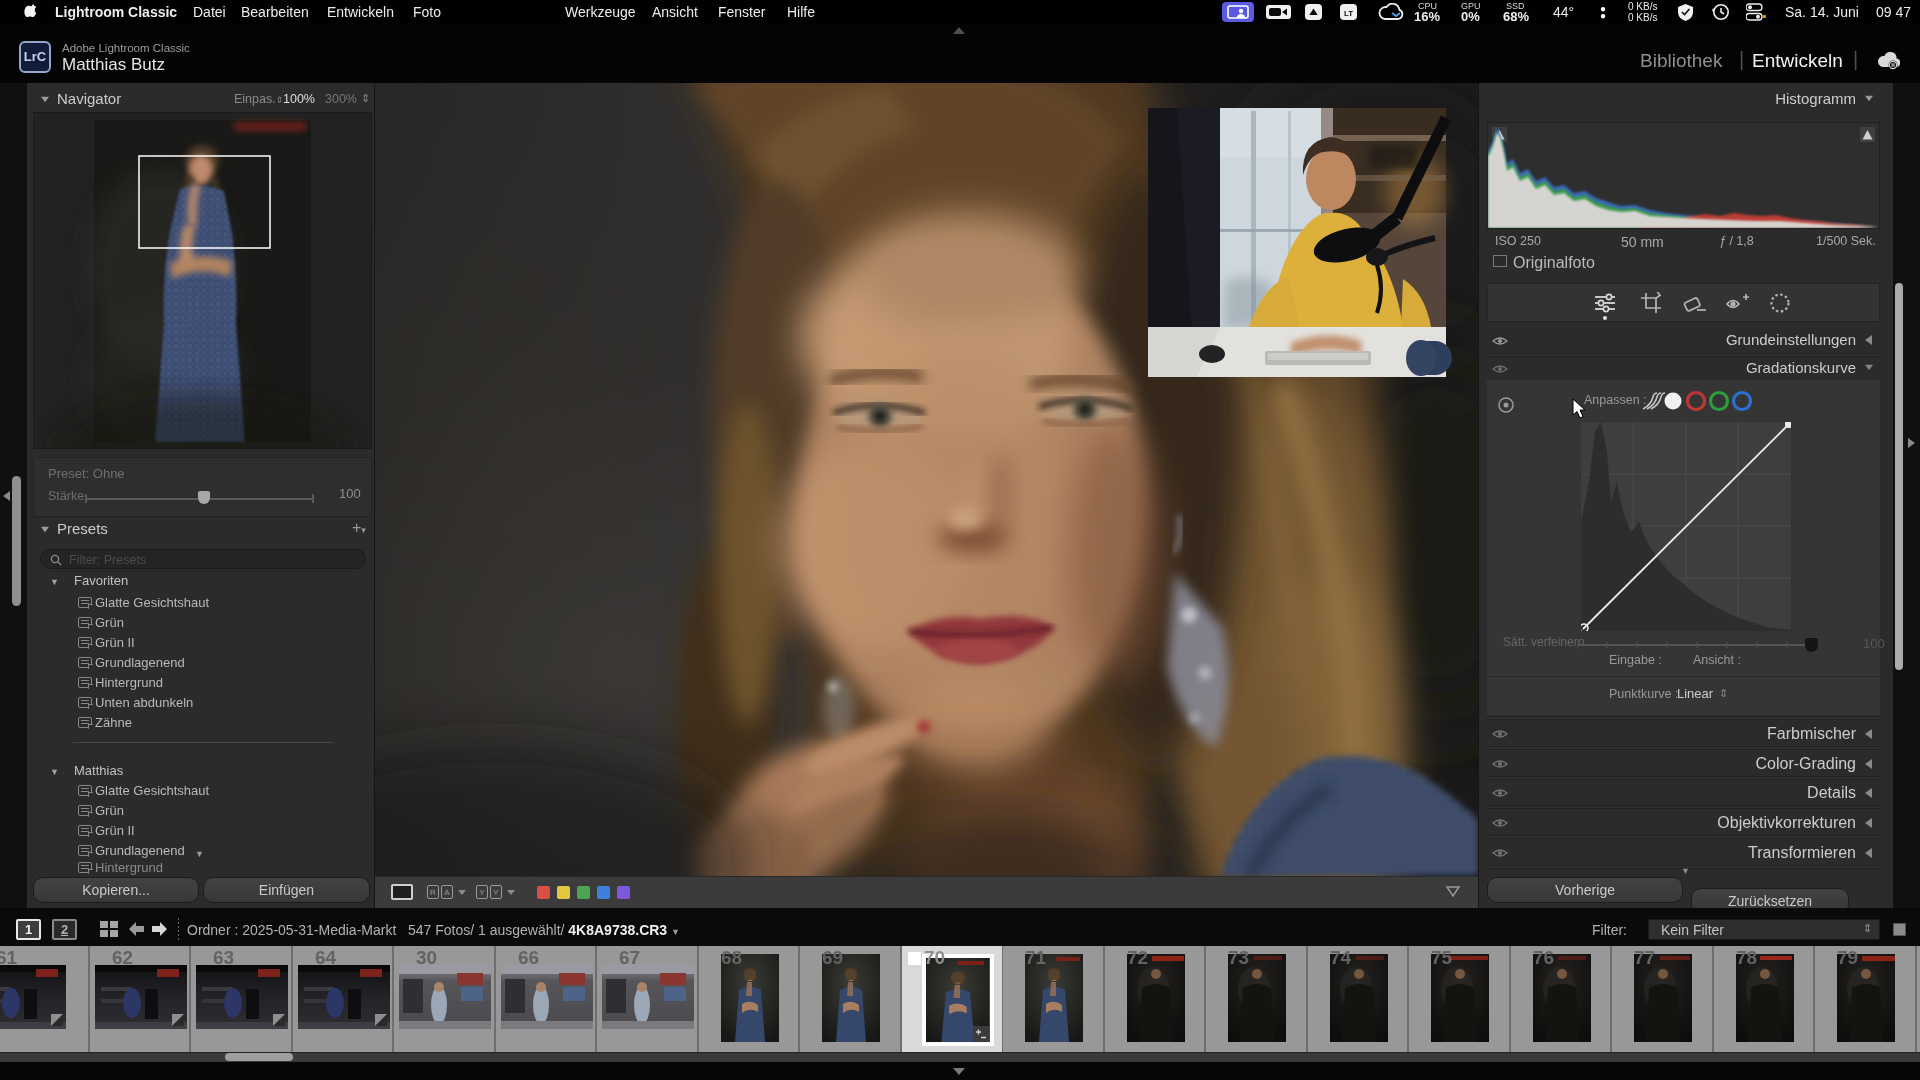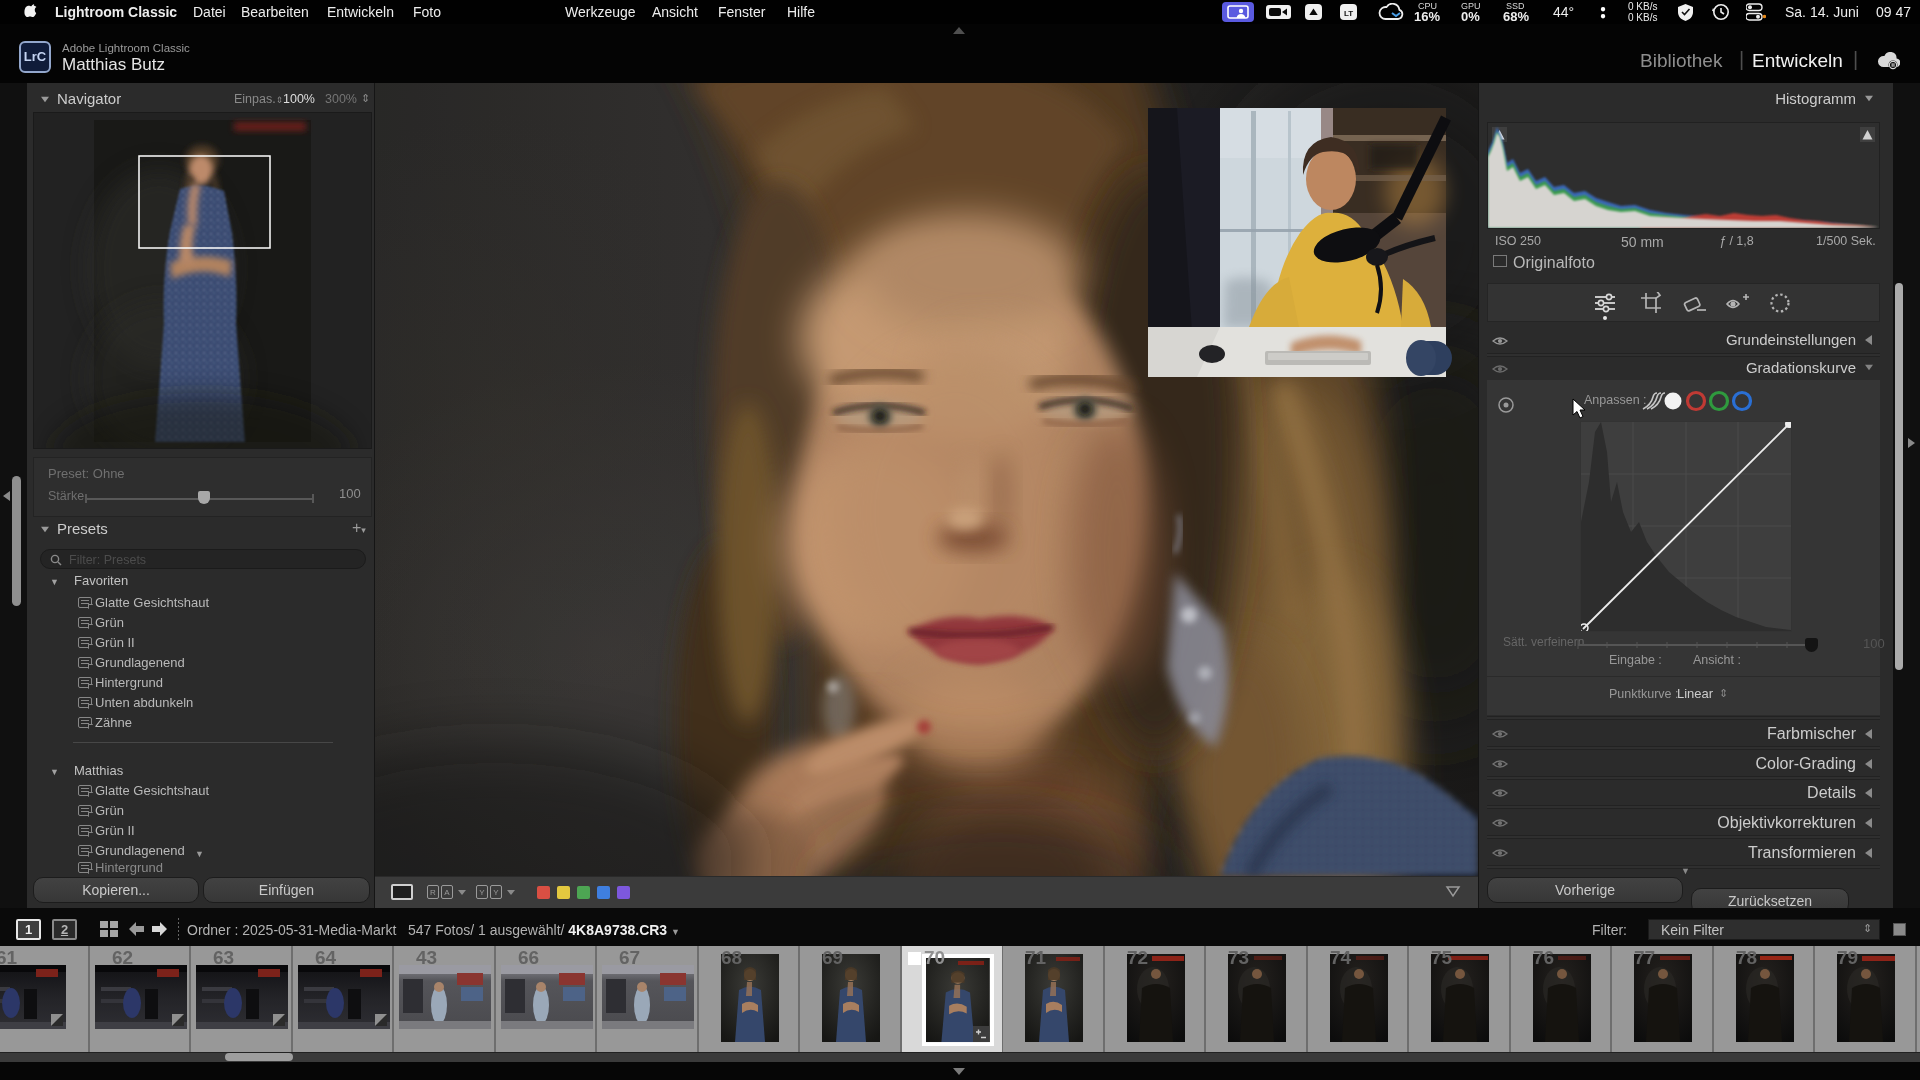--- a/index.html
+++ b/index.html
@@ -745,21 +745,21 @@
     <rect x="1558" y="10" width="28" height="4" fill="#7a2015" opacity=".5"></rect>
     <rect x="1660" y="10" width="30" height="4" fill="#8a2015" opacity=".65"></rect>
     <rect x="1448" y="10" width="40" height="4" fill="#8a2015" opacity=".9"></rect>
     <rect x="1760" y="10" width="32" height="4" fill="#982515"></rect>
     <rect x="1862" y="10" width="33" height="5" fill="#9a2518" opacity=".9"></rect>
   </svg>
   <div class="cn" style="left:-4px;top:39px;">61</div>
   <div class="cn" style="left:112px;top:39px;">62</div>
   <div class="cn" style="left:213px;top:39px;">63</div>
   <div class="cn" style="left:315px;top:39px;">64</div>
-  <div class="cn" style="left:416px;top:39px;">43</div>
+  <div class="cn" style="left:416px;top:39px;">30</div>
   <div class="cn" style="left:518px;top:39px;">66</div>
   <div class="cn" style="left:619px;top:39px;">67</div>
   <div class="cn" style="left:721px;top:39px;">68</div>
   <div class="cn" style="left:822px;top:39px;">69</div>
   <div class="cn" style="left:924px;top:39px;color:#8f8f8f;">70</div>
   <div class="cn" style="left:1025px;top:39px;">71</div>
   <div class="cn" style="left:1127px;top:39px;">72</div>
   <div class="cn" style="left:1228px;top:39px;">73</div>
   <div class="cn" style="left:1330px;top:39px;">74</div>
   <div class="cn" style="left:1431px;top:39px;">75</div>

